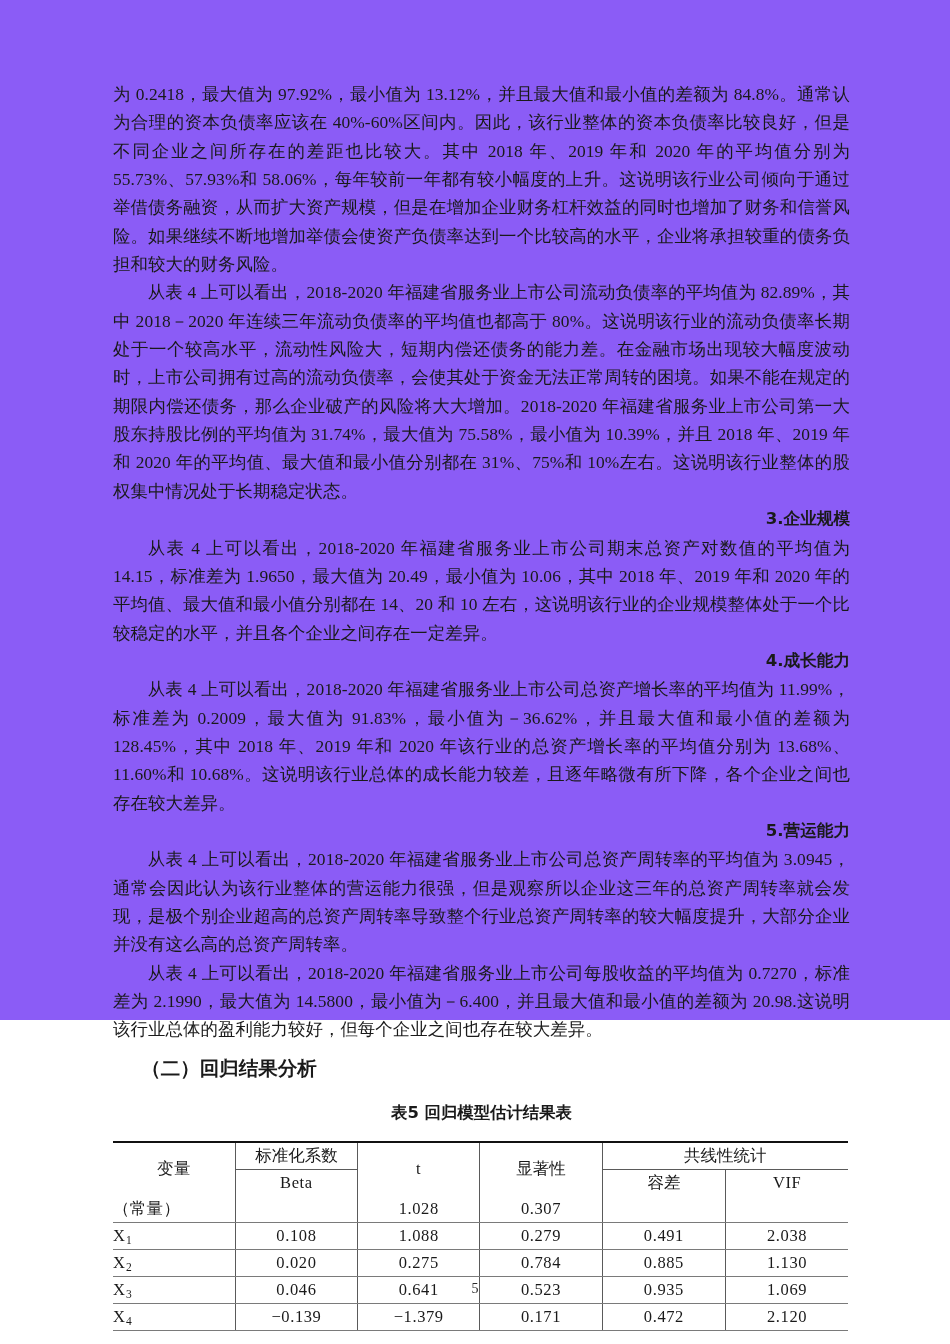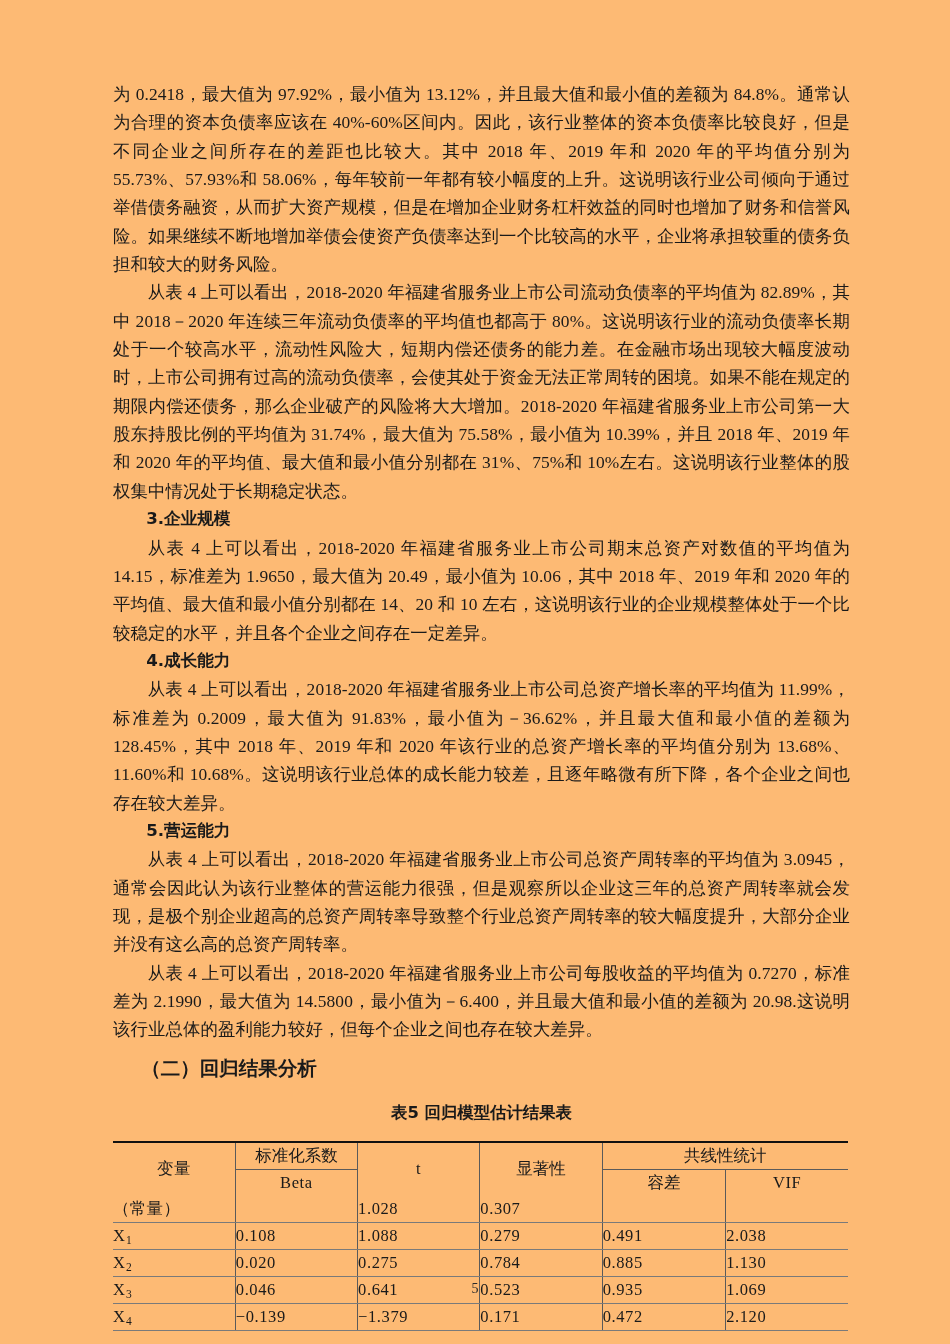--- a/index.html
+++ b/index.html
@@ -14,22 +14,22 @@
     font-family: "Liberation Serif", "DejaVu Serif", serif;
     color: #1a1a1a;
     overflow: hidden;
   }
 
   .page {
     position: absolute;
     left: 0;
     top: 0;
     width: 950px;
-    height: 1344px;
-    background: #fdba74;
+    height: 1020px;
+    background: #8b5cf6;
   }
 
   .content {
     position: absolute;
     left: 113px;
     top: 80px;
     width: 737px;
   }
 
   p.body-text {
@@ -46,20 +46,21 @@
   }
 
   h3.sub-heading {
     margin: 0;
     font-family: "DejaVu Sans", "Liberation Sans", sans-serif;
     font-size: 16.6px;
     line-height: 28.35px;
     font-weight: bold;
     text-indent: 2em;
     letter-spacing: 0;
+    text-align: right;
   }
 
   h2.section-heading {
     margin: 0;
     padding-top: 9px;
     font-family: "DejaVu Sans", "Liberation Sans", sans-serif;
     font-size: 19.5px;
     line-height: 31px;
     font-weight: bold;
     text-indent: 1.45em;
@@ -96,21 +97,21 @@
     border-bottom: 1.4px solid #7a7a7a;
   }
   .thinline {
     border-bottom: 1.1px solid #5a5a5a;
     margin-top: 40px;
   }
   .vline {
     border-right: 1.1px solid #5a5a5a;
   }
   .cell-right {
-    text-align: left;
+    text-align: center;
     padding-right: 7px;
   }
   .var-label {
     text-align: left;
     letter-spacing: 0.3px;
   }
   .var-label sub {
     font-size: 11.5px;
     vertical-align: baseline;
     position: relative;

